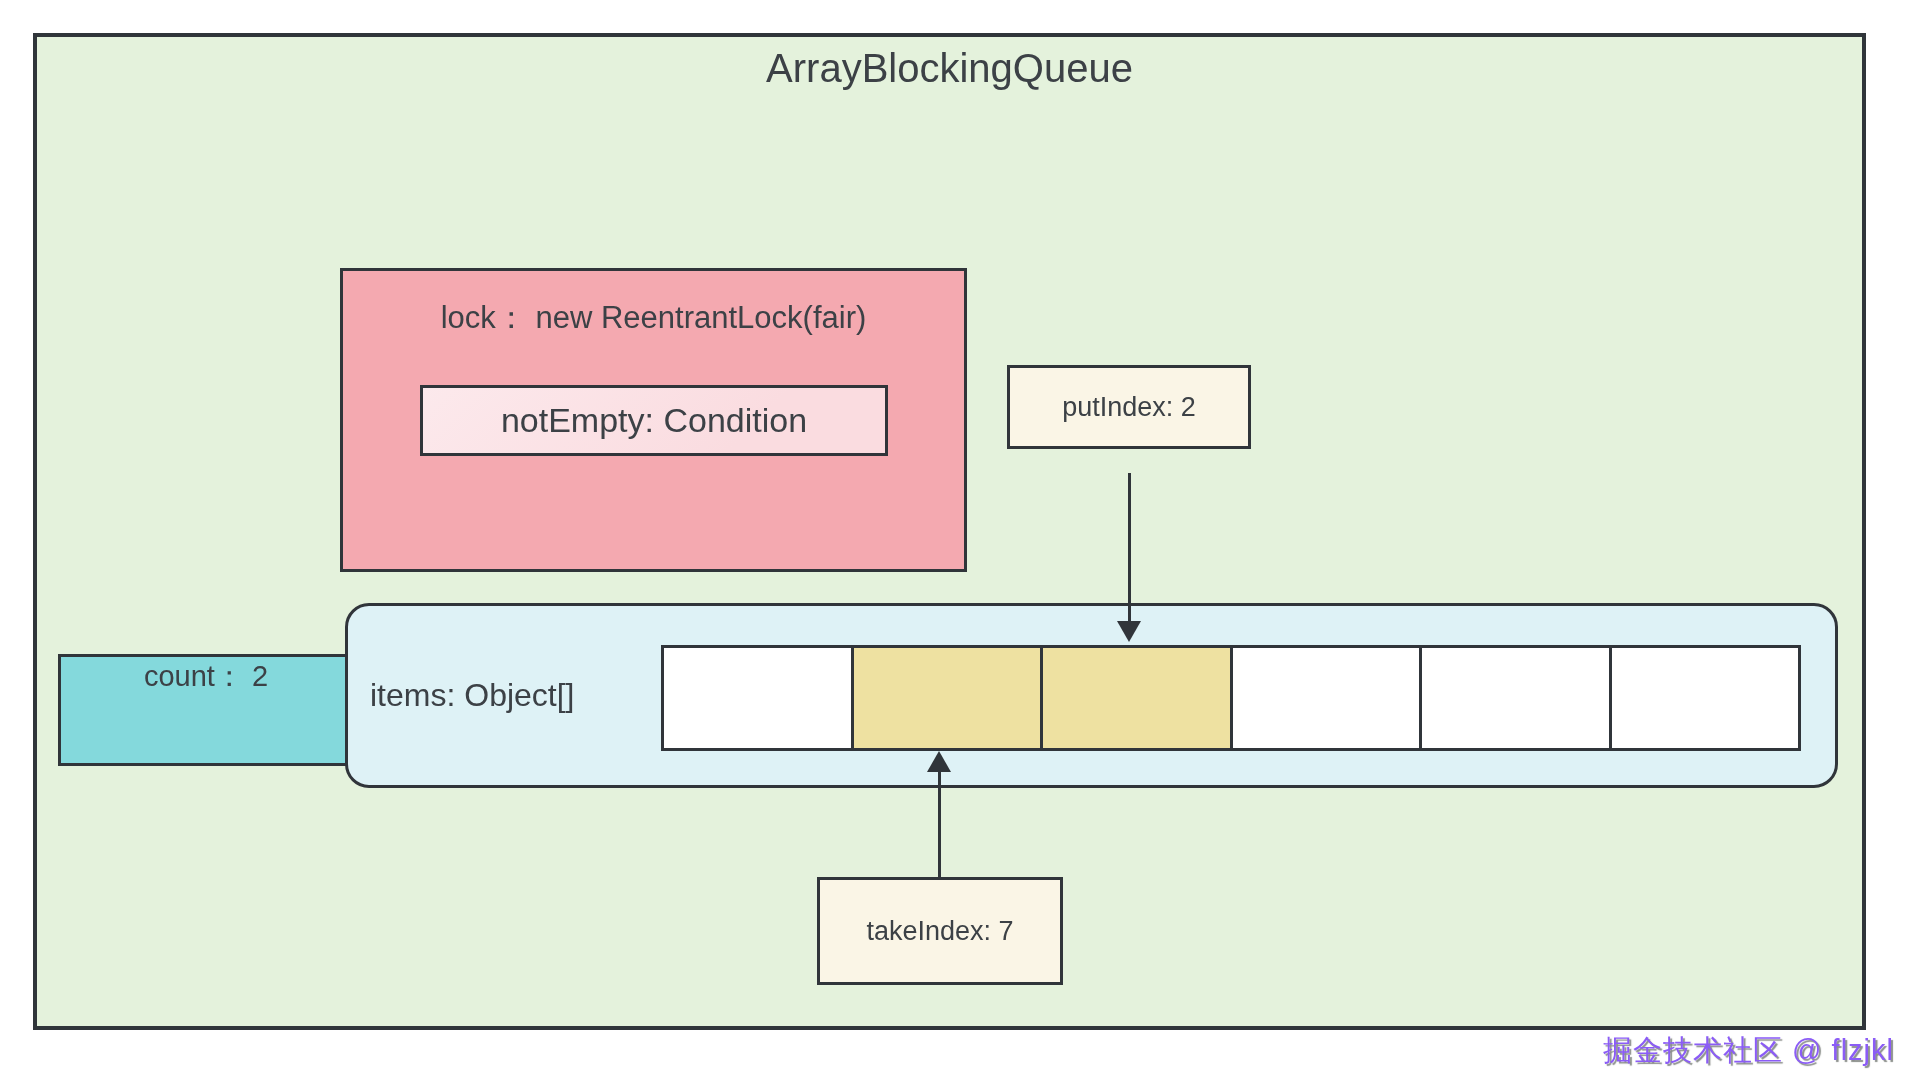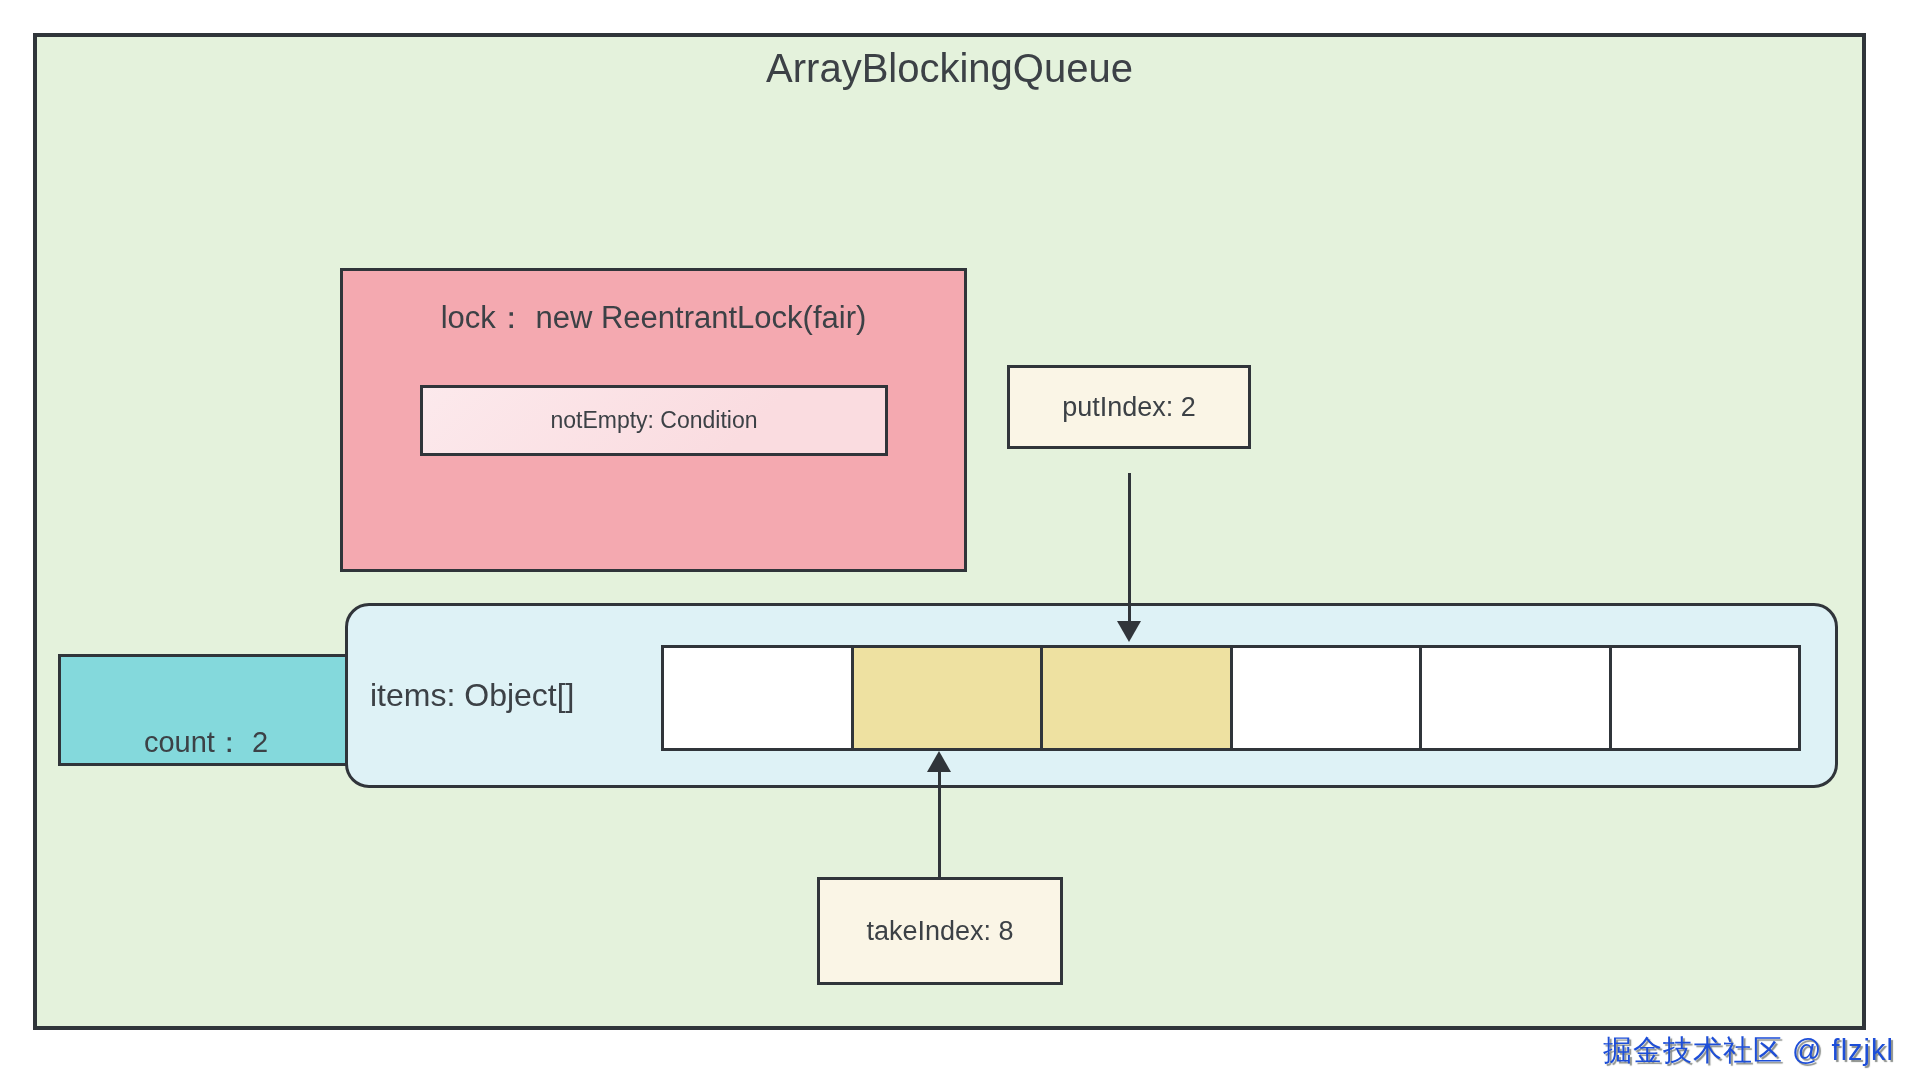--- a/index.html
+++ b/index.html
@@ -43,42 +43,42 @@
   }
   .lock-label{
     position:absolute;top:26px;left:0;width:100%;
     text-align:center;font-size:31px;
   }
   .cond{
     position:absolute;left:77px;width:468px;height:71px;
     background:linear-gradient(135deg,#fce9ec 0%,var(--condition-pink) 70%);
     border:3px solid var(--ink);
     display:flex;align-items:center;justify-content:center;
-    font-size:23px;
+    font-size:34px;
   }
   .cond-empty{top:114px;}
   .cond-full{top:208px;}
 
   .putindex-box{
     left:1007px;top:365px;width:244px;height:84px;
     background:var(--index-cream);
     display:flex;align-items:center;justify-content:center;
     font-size:27px;
   }
   .takeindex-box{
     left:817px;top:877px;width:246px;height:108px;
     background:var(--index-cream);
     display:flex;align-items:center;justify-content:center;
     font-size:27px;
   }
 
   .count-box{
     left:58px;top:654px;width:296px;height:112px;
     background:var(--count-cyan);
-    display:flex;align-items:flex-end;justify-content:center;
+    display:flex;align-items:flex-start;justify-content:center;
     font-size:29px;
   }
 
   .items-box{
     left:345px;top:603px;width:1493px;height:185px;
     background:var(--items-blue);
     border-radius:24px;
   }
   .items-label{
     position:absolute;left:22px;top:0;height:100%;
@@ -107,21 +107,21 @@
   .take-arrow-line{left:938px;top:770px;height:107px;}
   .take-arrow-head{
     left:927px;top:751px;
     border-left:12px solid transparent;
     border-right:12px solid transparent;
     border-bottom:21px solid var(--ink);
   }
 
   .watermark{
     position:absolute;top:1031px;right:12px;
-    font-size:29px;color:#1d4ed8;
+    font-size:29px;color:#8b5cf6;
     text-shadow:2px 2px 1px rgba(110,115,110,0.8);
     z-index:10;
     letter-spacing:1px;
   }
 </style>
 </head>
 <body>
 
 <div class="canvas">
 
@@ -156,18 +156,18 @@
         <div class="cell"></div>
         <div class="cell"></div>
         <div class="cell"></div>
       </div>
   </div>
 
   <div class="arrow-line take-arrow-line"></div>
   <div class="arrow-head take-arrow-head"></div>
 
   <div class="box takeindex-box">
-    <span>takeIndex: 8</span>
+    <span>takeIndex: 7</span>
   </div>
 
   <div class="watermark">掘金技术社区 @ flzjkl</div>
 
 </div>
 
 </body></html>

